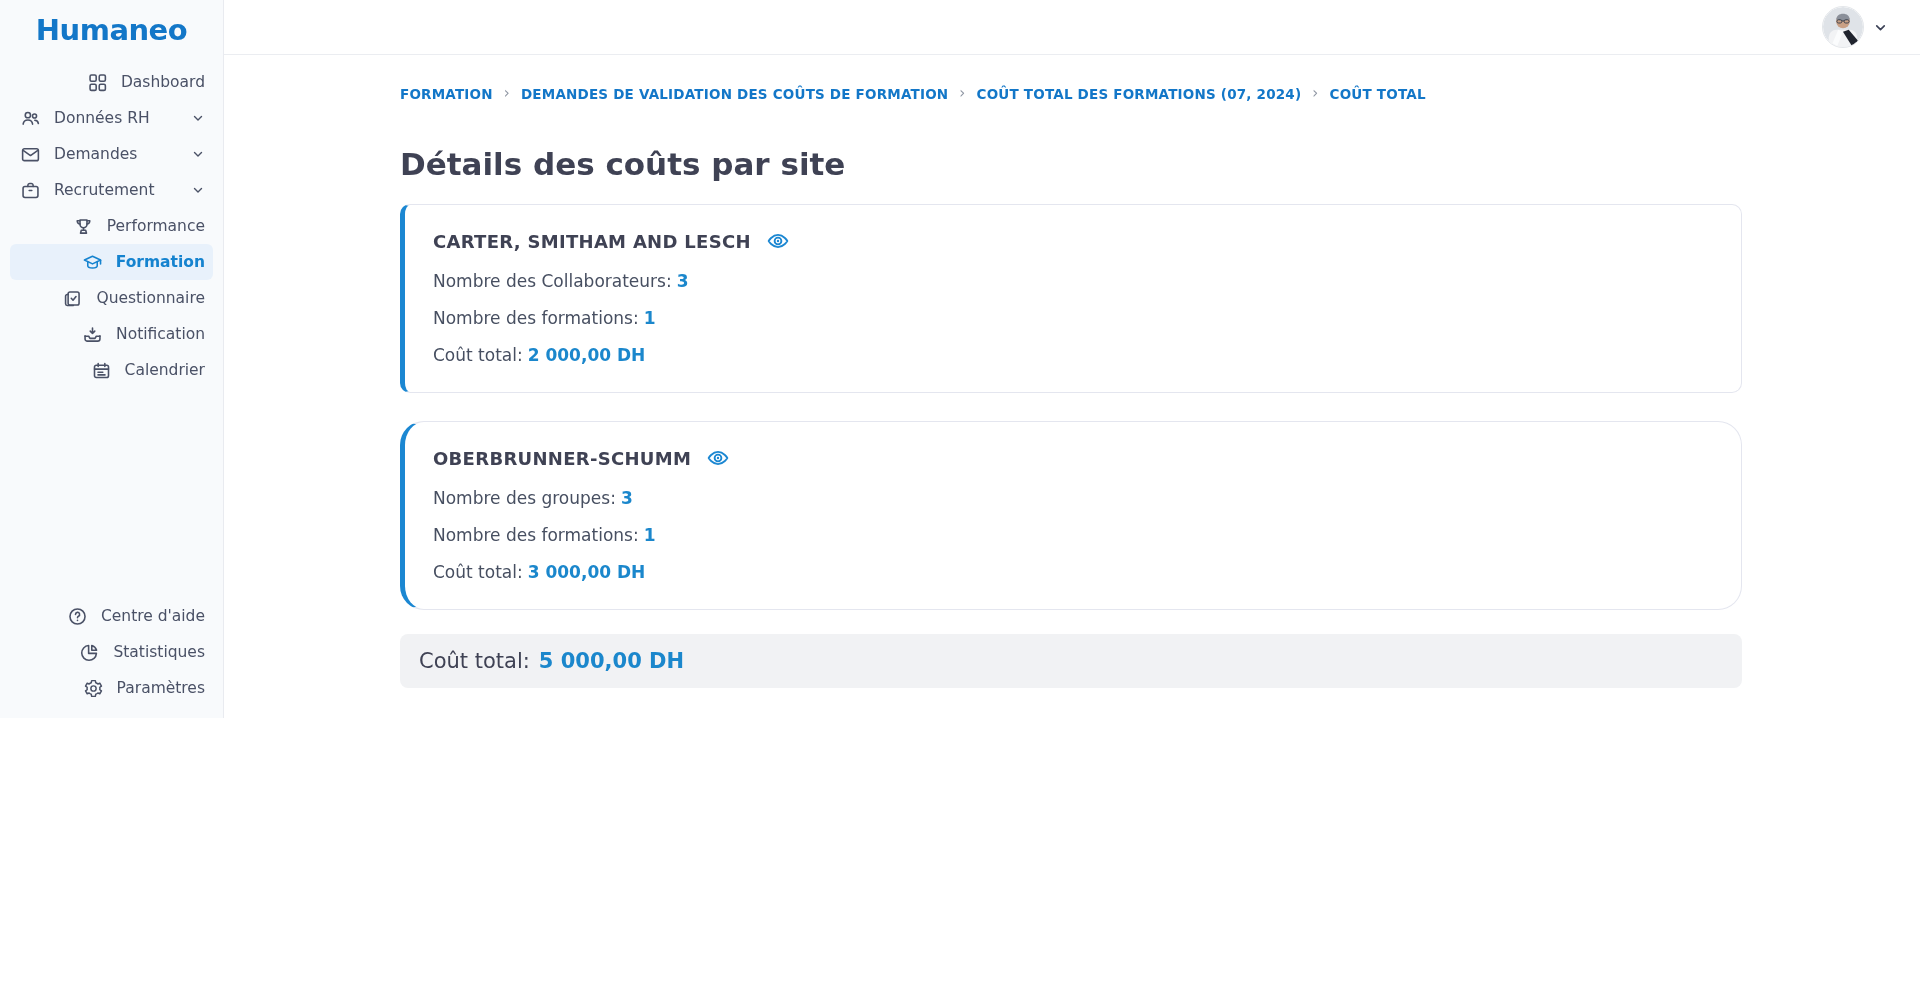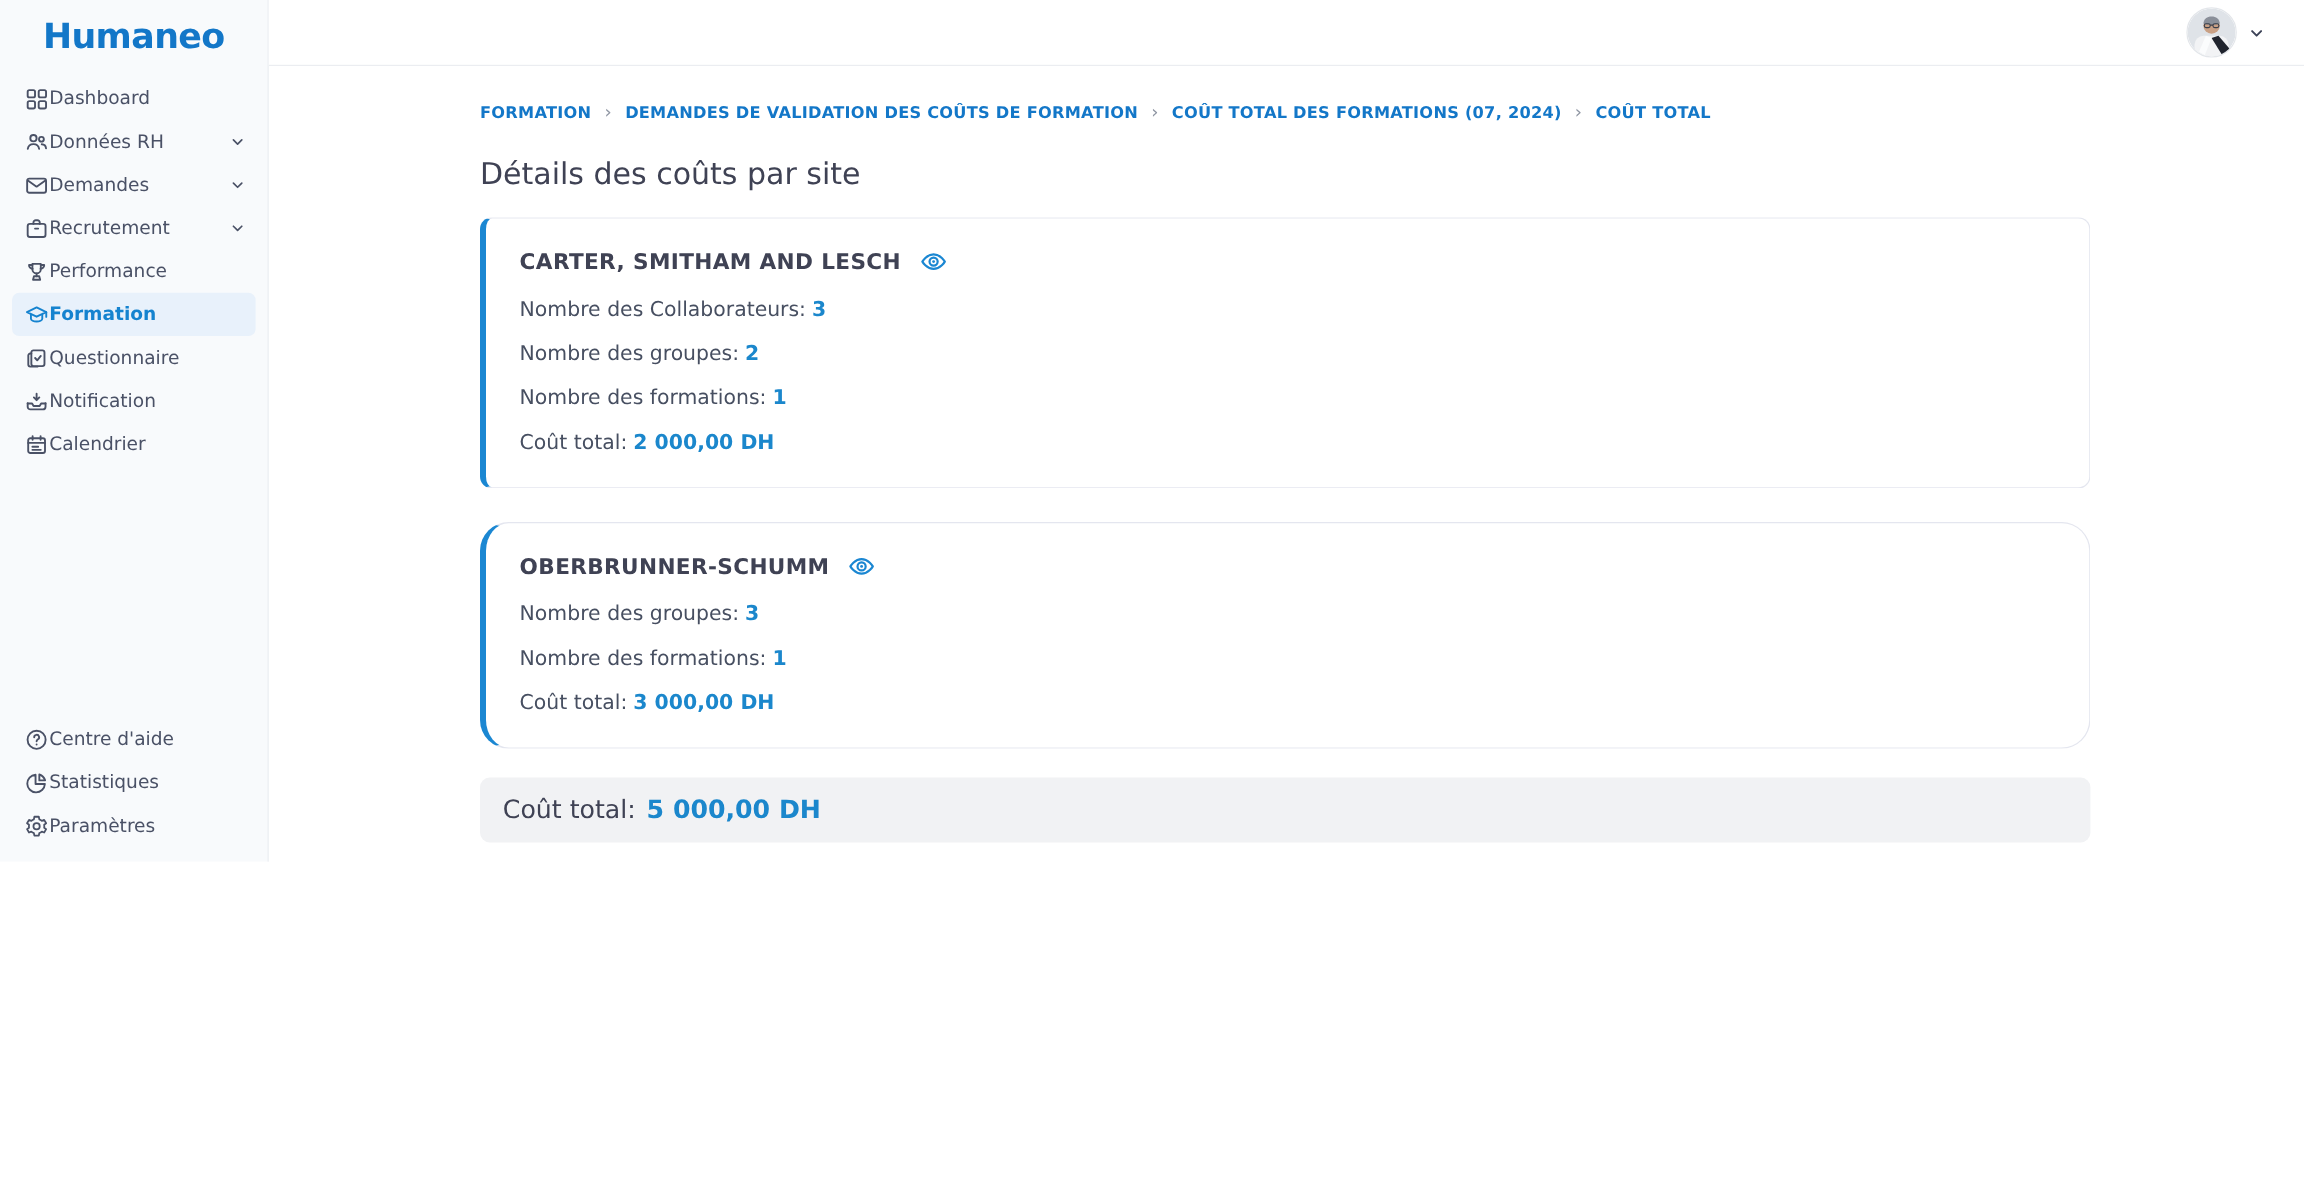--- a/index.html
+++ b/index.html
@@ -19,23 +19,23 @@
     width:224px; min-width:224px; height:718px;
     background:var(--side-bg); border-right:1px solid #e9ebf0;
     display:flex; flex-direction:column;
   }
   .logo{
     font-size:29px; font-weight:800; color:var(--accent);
     text-align:center; padding:13px 0 15px; letter-spacing:-0.5px;
   }
   .nav{ padding:2px 10px; }
   .nav-item{
-    display:flex; align-items:center; height:36px;
+    display:flex; align-items:center; gap:13px; height:36px;
     padding:0 8px 0 10px; border-radius:6px; cursor:pointer;
-    color:var(--side-text); font-size:15.5px; font-weight:500; white-space:nowrap;
+    color:var(--side-text); font-size:15.5px; font-weight:500; white-space:nowrap;justify-content:flex-end;
   }
   .nav-item.active{ background:var(--active-bg); color:#1583cf; font-weight:700; }
   .nav-item .ico{ display:flex; width:21px; height:21px; }
   .nav-item .ico svg{ width:21px; height:21px; }
   .nav-item .chev{ margin-left:auto; display:flex; }
   .nav-item .chev svg{ width:14px; height:14px; }
   .sidebar-footer{ margin-top:auto; padding:2px 10px 12px; }
 
   
   .main{ flex:1; display:flex; flex-direction:column; background:#fff; }
@@ -54,21 +54,21 @@
 
   .content{ padding:30px 178px 0 176px; }
 
   .breadcrumb{
     display:flex; align-items:center; gap:11px;
     font-size:13.5px; font-weight:600; color:var(--accent); letter-spacing:0.2px;
   }
   .crumb{ cursor:pointer; white-space:nowrap; }
   .crumb-sep{ color:#8f96a3; font-size:15px; font-weight:500; transform:translateY(-1px); }
 
-  .page-title{ margin-top:27px; font-size:25px; font-weight:400; color:var(--dark); }
+  .page-title{ margin-top:43px; font-size:31px; font-weight:700; color:var(--dark); }
 
   .site-card{
     margin-top:22px; background:#fff;
     border:1px solid var(--card-border); border-left:5px solid var(--accent-bright);
     border-radius:10px; padding:25px 28px 27px;
   }
   .site-card + .site-card{ margin-top:28px;border-radius:24px; }
   .card-title-row{ display:flex; align-items:center; gap:15px; }
   .card-title{ font-size:18px; font-weight:700; color:var(--dark); letter-spacing:0.3px; }
   .eye-btn{ display:flex; cursor:pointer; color:var(--accent-bright); background:none; border:none; padding:0; }
@@ -289,23 +289,20 @@
               <circle cx="12" cy="12" r="3.7"></circle>
               <circle cx="12" cy="12" r="1.3" fill="currentColor" stroke="none"></circle>
             </svg>
         </button>
       </div>
       <div class="stats">
         <div class="stat">
           <span>Nombre des Collaborateurs:</span><span class="stat-value">3</span>
         </div>
         <div class="stat">
-          <span>Nombre des groupes:</span><span class="stat-value">2</span>
-        </div>
-        <div class="stat">
           <span>Nombre des formations:</span><span class="stat-value">1</span>
         </div>
         <div class="stat">
           <span>Coût total:</span><span class="stat-value">2 000,00 DH</span>
         </div>
       </div>
     </section>
 
     <section class="site-card">
       <div class="card-title-row">

